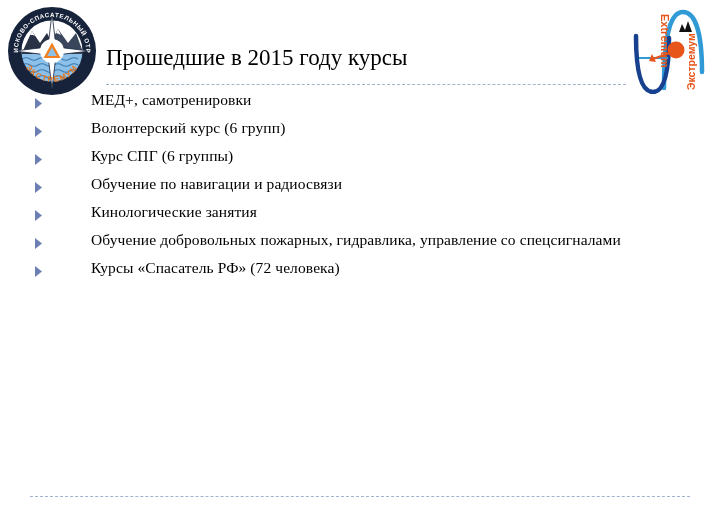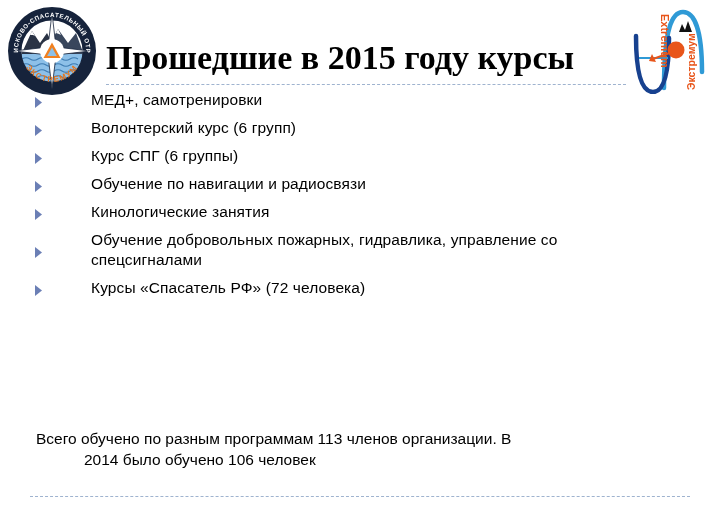--- a/index.html
+++ b/index.html
@@ -45,46 +45,46 @@
   .rlogo svg { display: block; }
 
   
   .title {
     position: absolute;
     left: 106px;
     top: 36px;
     width: 520px;
     height: 46px;
     font-family: "Liberation Serif", "DejaVu Serif", serif;
-    font-size: 34px;
+    font-size: 23px;
     line-height: 44px;
     color: #000000;
     white-space: nowrap;
-    font-weight: bold;
   }
   .title-rule {
     position: absolute;
     left: 106px;
     top: 84px;
     width: 520px;
     height: 0;
     border-top: 1px dashed #9fb3cf;
   }
 
   
   .list {
     position: absolute;
     left: 34px;
     top: 90px;
     width: 660px;
   }
   .li {
     display: flex;
-    align-items: center;
+    align-items: flex-end;
     margin-bottom: 8px;
+    font-family: Liberation Serif, serif;
   }
   .li .mark {
     flex: 0 0 auto;
     width: 9px;
     height: 12px;
     margin-top: 6px;
     margin-right: 48px;
   }
   .li .mark svg { display: block; }
   .li .txt {
@@ -259,20 +259,16 @@
       <span class="mark">
         <svg width="9" height="11" viewBox="0 0 9 11">
             <path d="M1 0 L8 5.5 L1 11 Z" fill="#6b7fb5"></path>
           </svg>
       </span>
       <span class="txt">Курсы «Спасатель РФ» (72 человека)</span>
     </div>
 
   </div>
 
-  <div class="footer">
-    <span>Всего обучено по разным программам 113 членов организации. В</span>
-    <span class="l2">2014 было обучено 106 человек</span>
-  </div>
 
   <div class="bottom-rule"></div>
 
 </div>
 
 </body></html>

